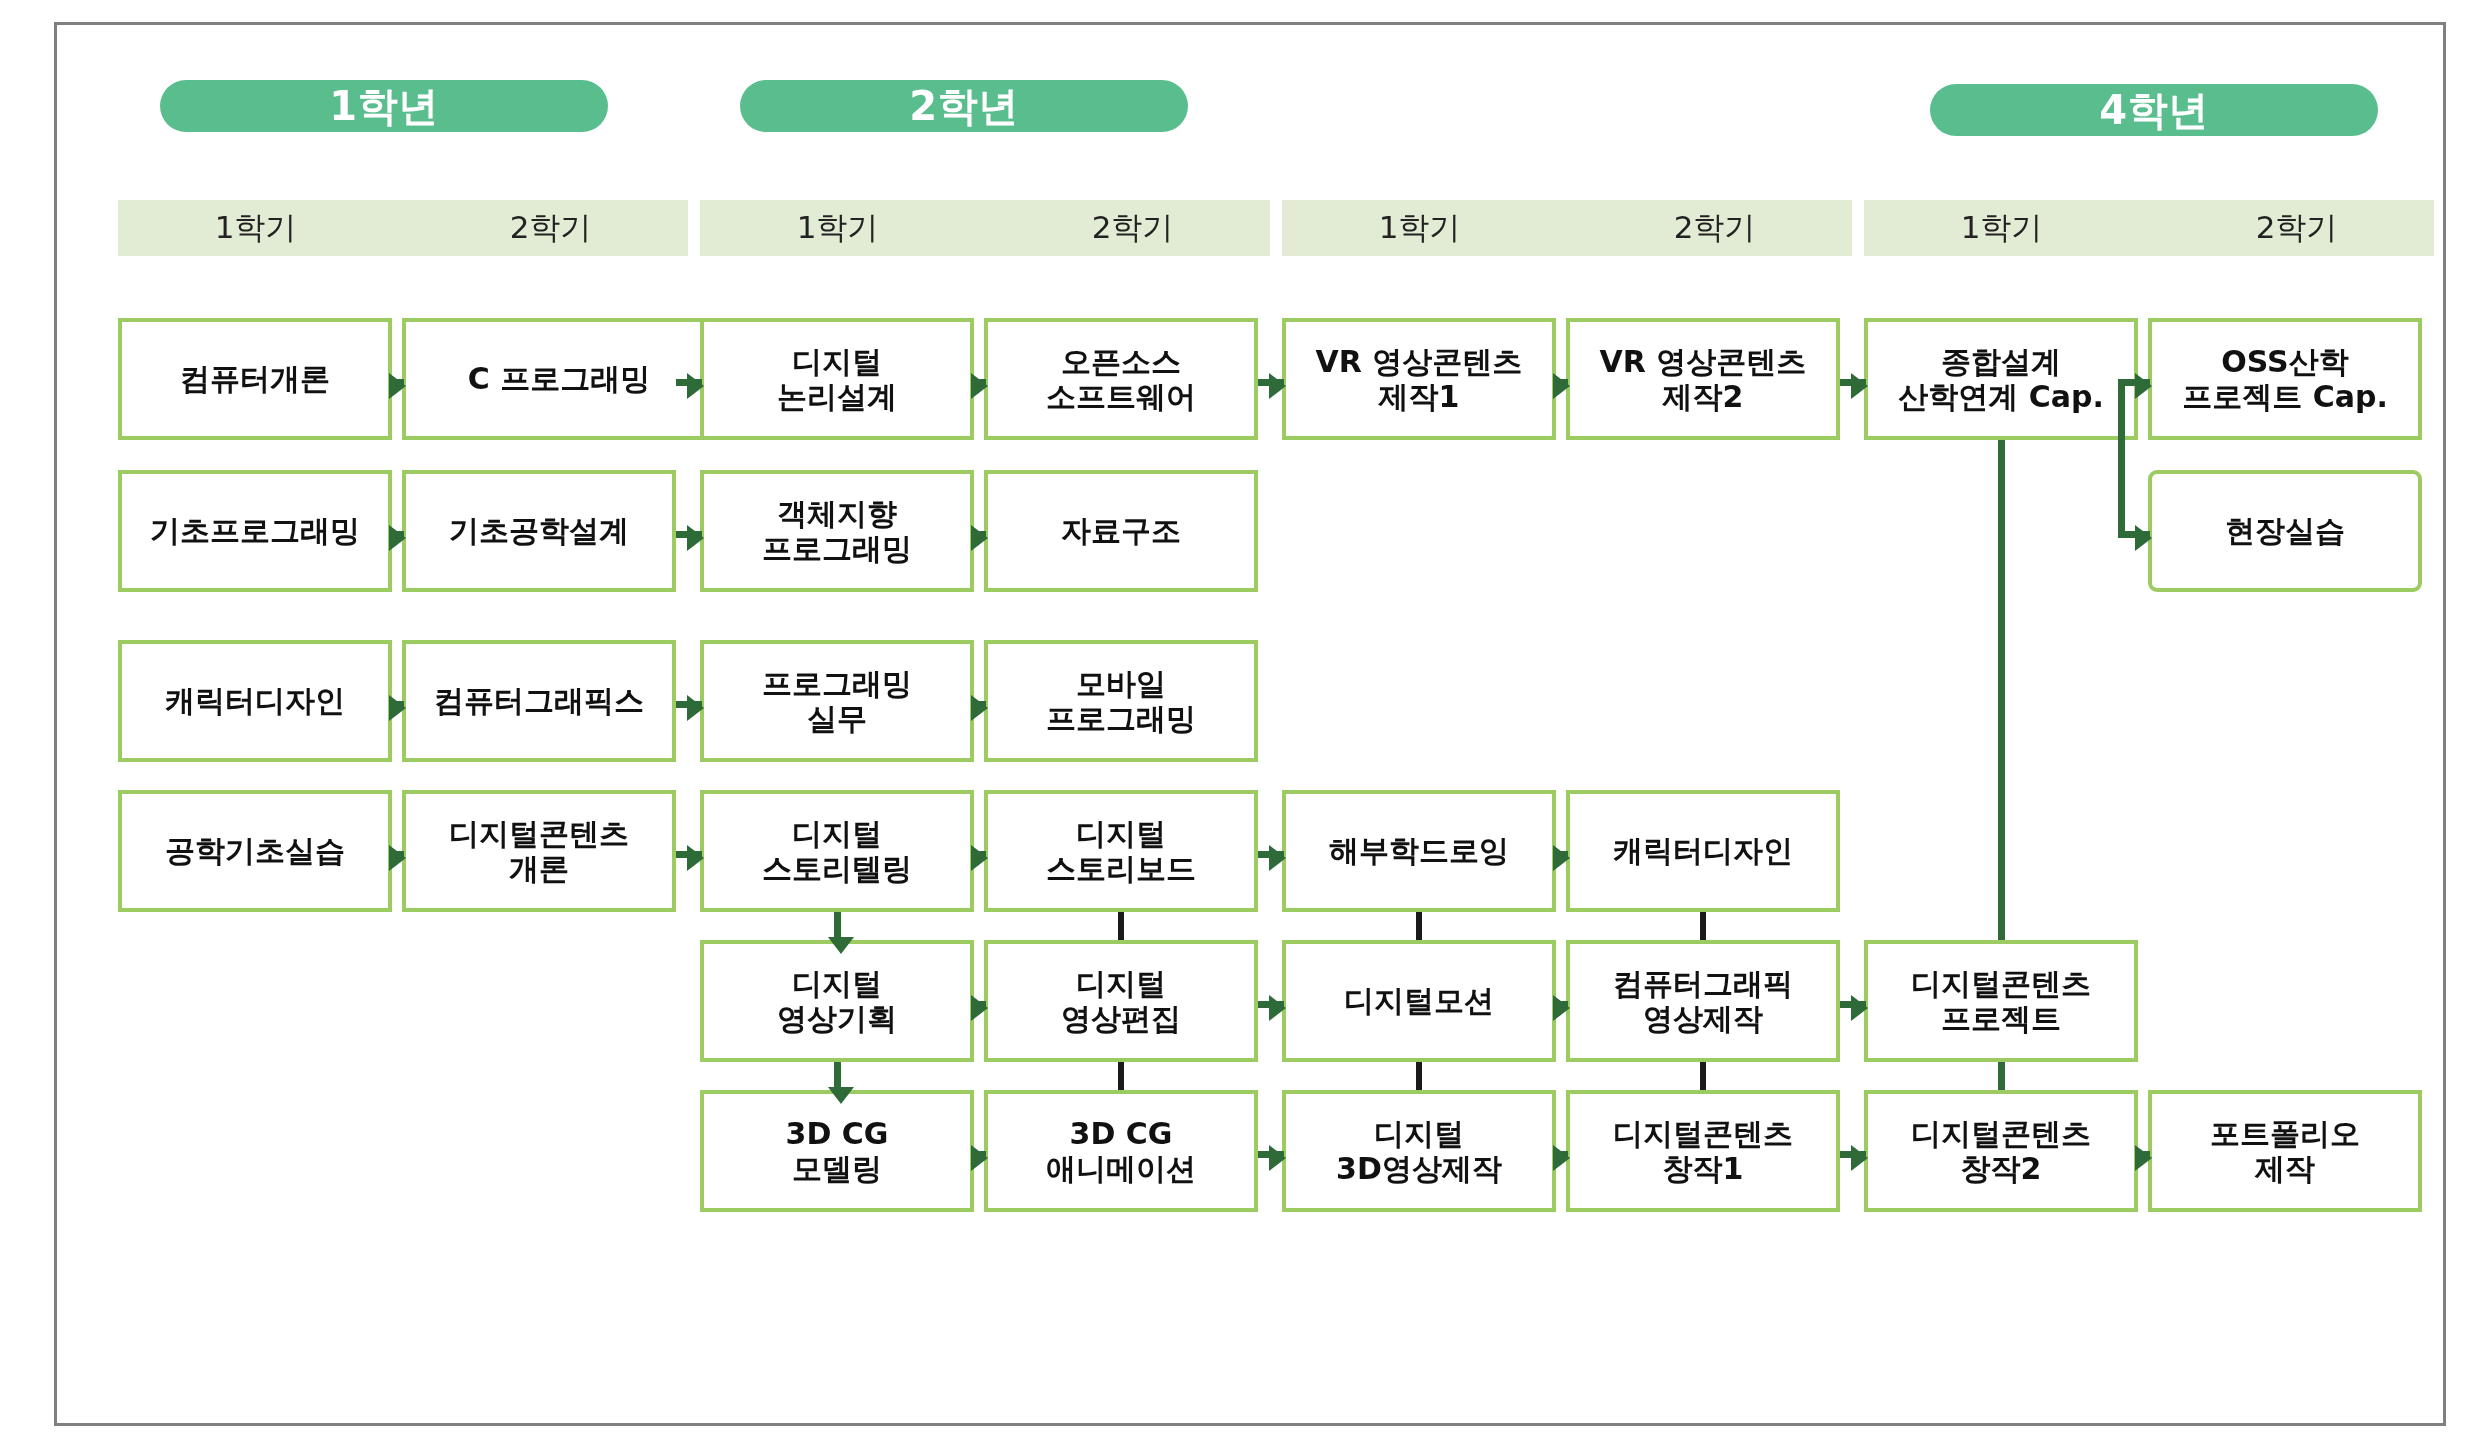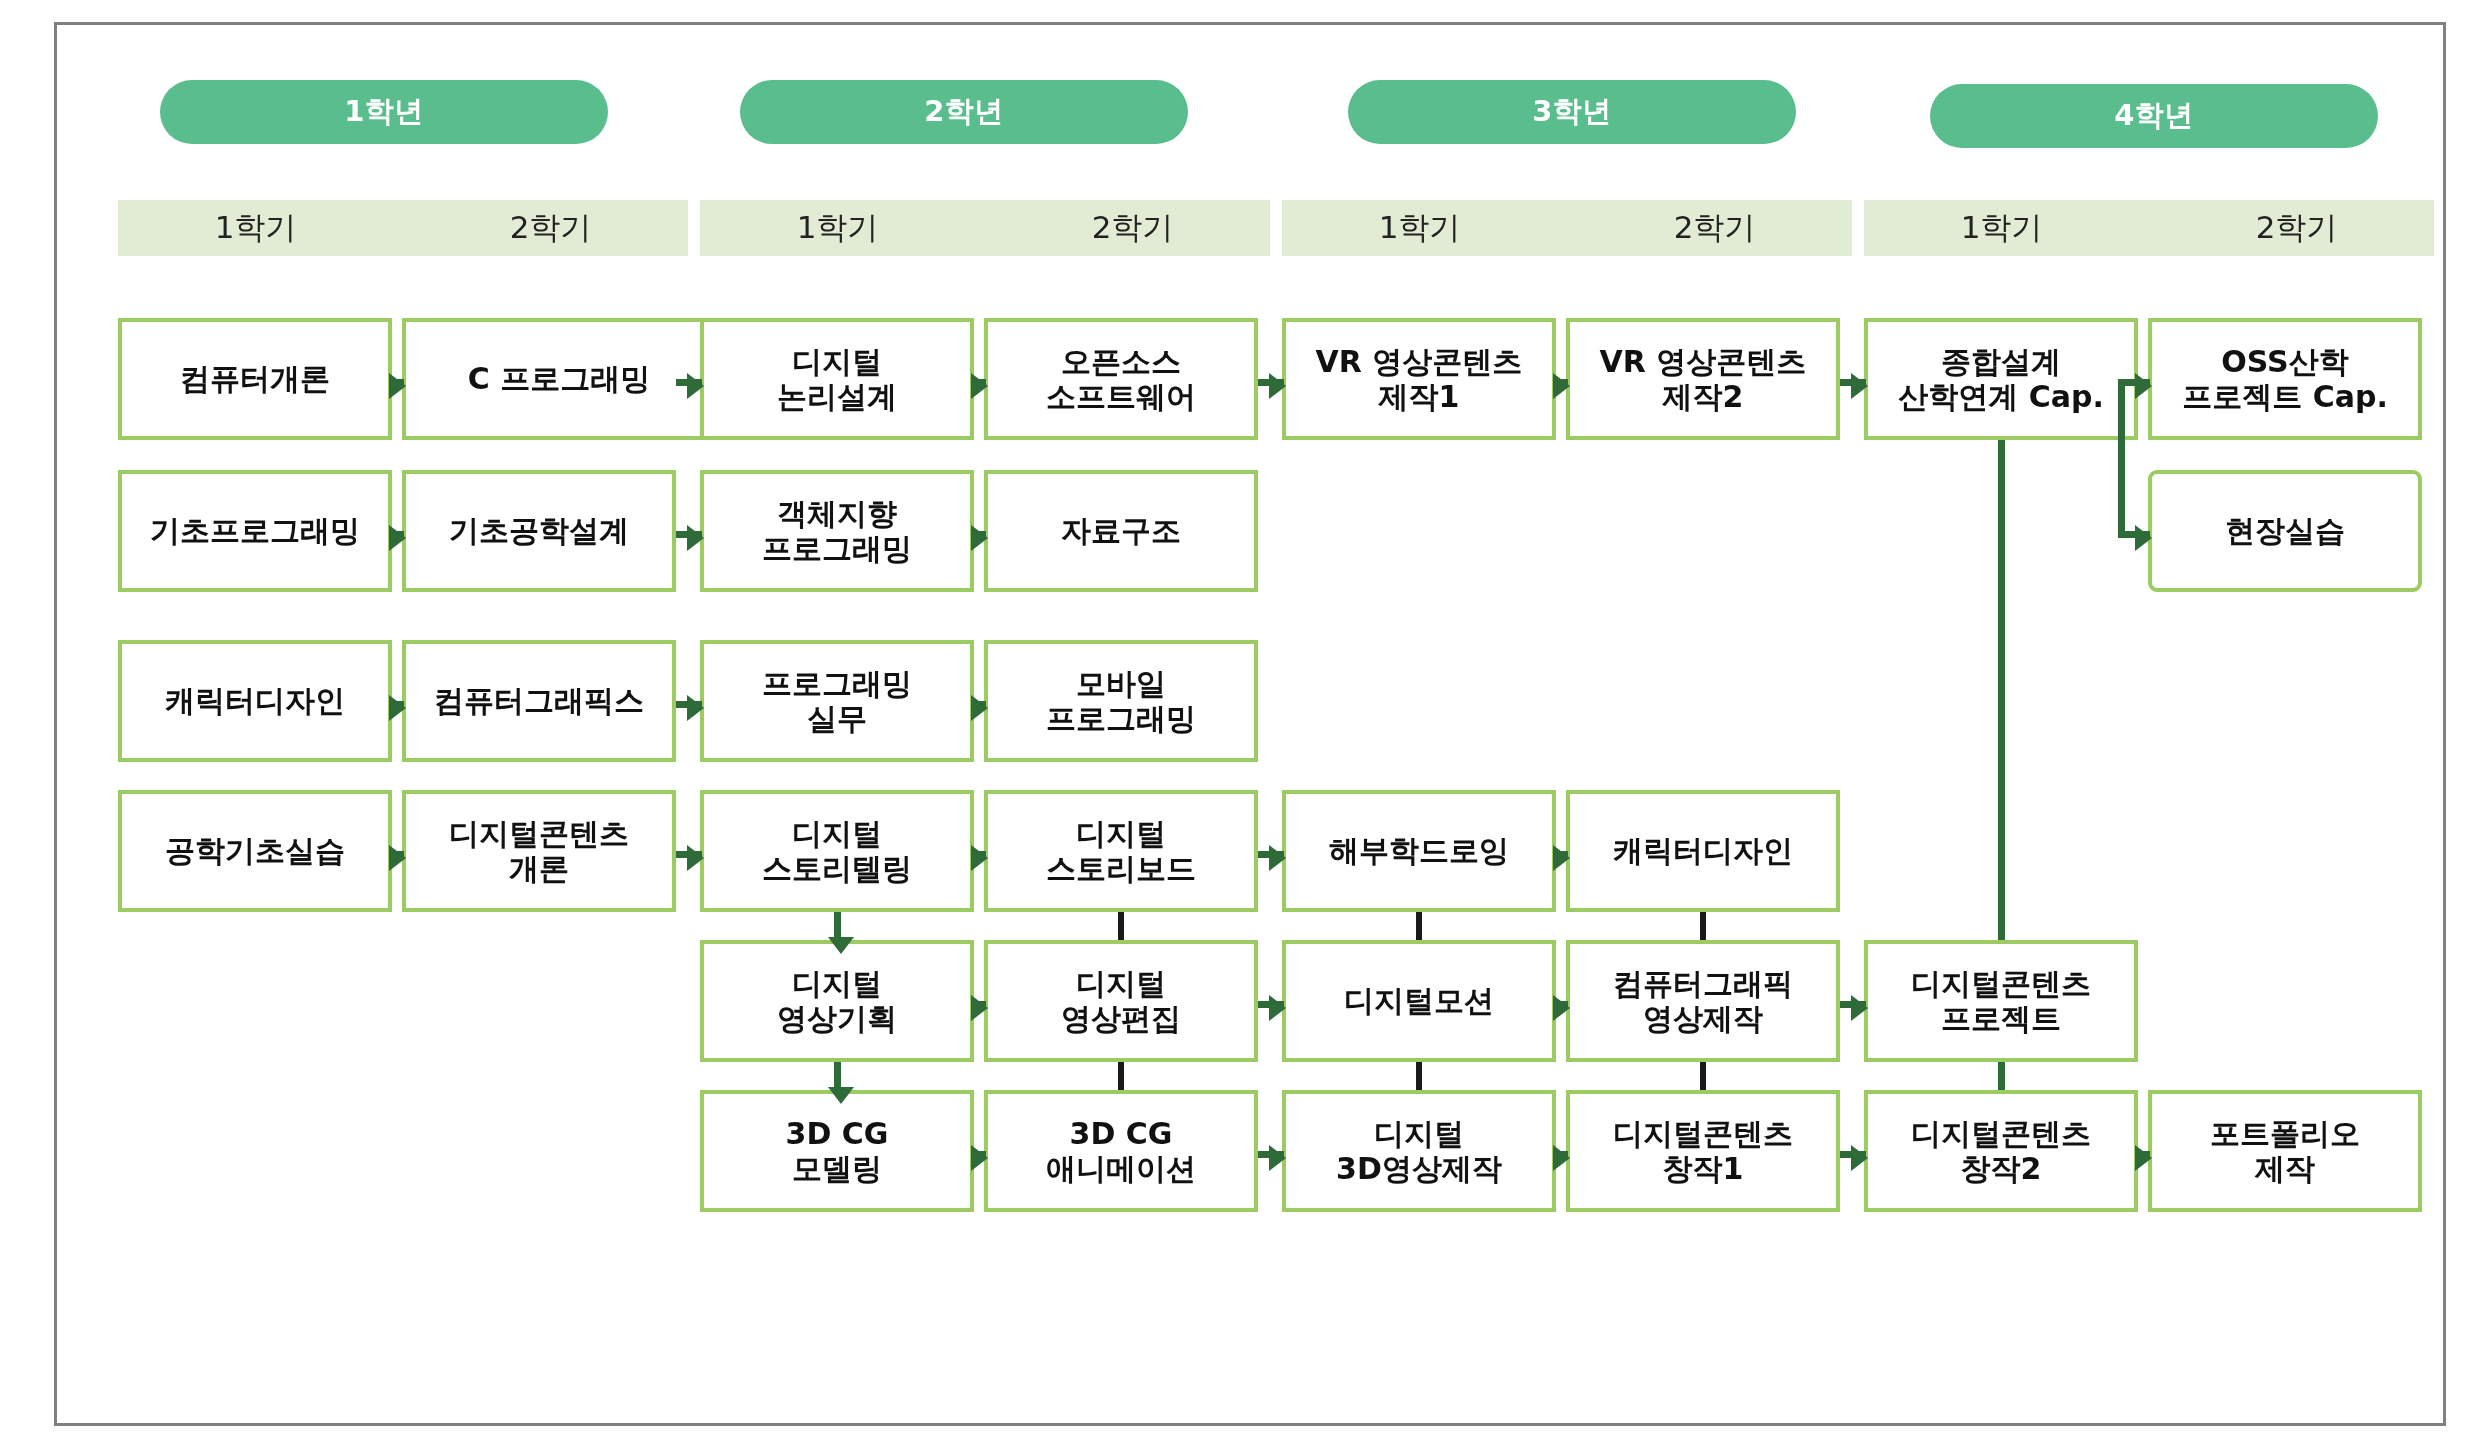--- a/index.html
+++ b/index.html
@@ -20,28 +20,28 @@
     left:54px; top:22px;
     width:2392px; height:1404px;
     border:3px solid #808080;
     box-sizing:border-box;
     background:#ffffff;
   }
 
   
   .year-pill{
     position:absolute;
-    height:64px;
+    height:52px;
     border-radius:34px;
     background:var(--pill);
     color:#ffffff;
     display:flex;
     align-items:center;
     justify-content:center;
-    font-size:29px;
+    font-size:40px;
     font-weight:700;
     letter-spacing:0.5px;
   }
 
   
   .sem-band{
     position:absolute;
     height:56px;
     background:var(--band);
     display:flex;
@@ -138,23 +138,20 @@
 <div id="root" style="--pill:#59bd8e; --band:#e2ebd3; --boxborder:#9ccb62; --arrow:#2e6b39; --linkdark:#2e6b39;">
 
   <div class="outer-frame" style="border-color: rgb(128, 128, 128);"></div>
 
   <div class="year-pill" style="left:160px; top:80px; width:448px;">
     <span>1학년</span>
   </div>
   <div class="year-pill" style="left:740px; top:80px; width:448px;">
     <span>2학년</span>
   </div>
-  <div class="year-pill" style="left:1348px; top:80px; width:448px;">
-    <span>3학년</span>
-  </div>
   <div class="year-pill" style="left:1930px; top:84px; width:448px;">
     <span>4학년</span>
   </div>
 
   <div class="sem-band" style="left:118px; top:200px; width:570px;">
     <div class="sem-label">1학기</div>
     <div class="sem-label">2학기</div>
   </div>
   <div class="sem-band" style="left:700px; top:200px; width:570px;">
     <div class="sem-label">1학기</div>

